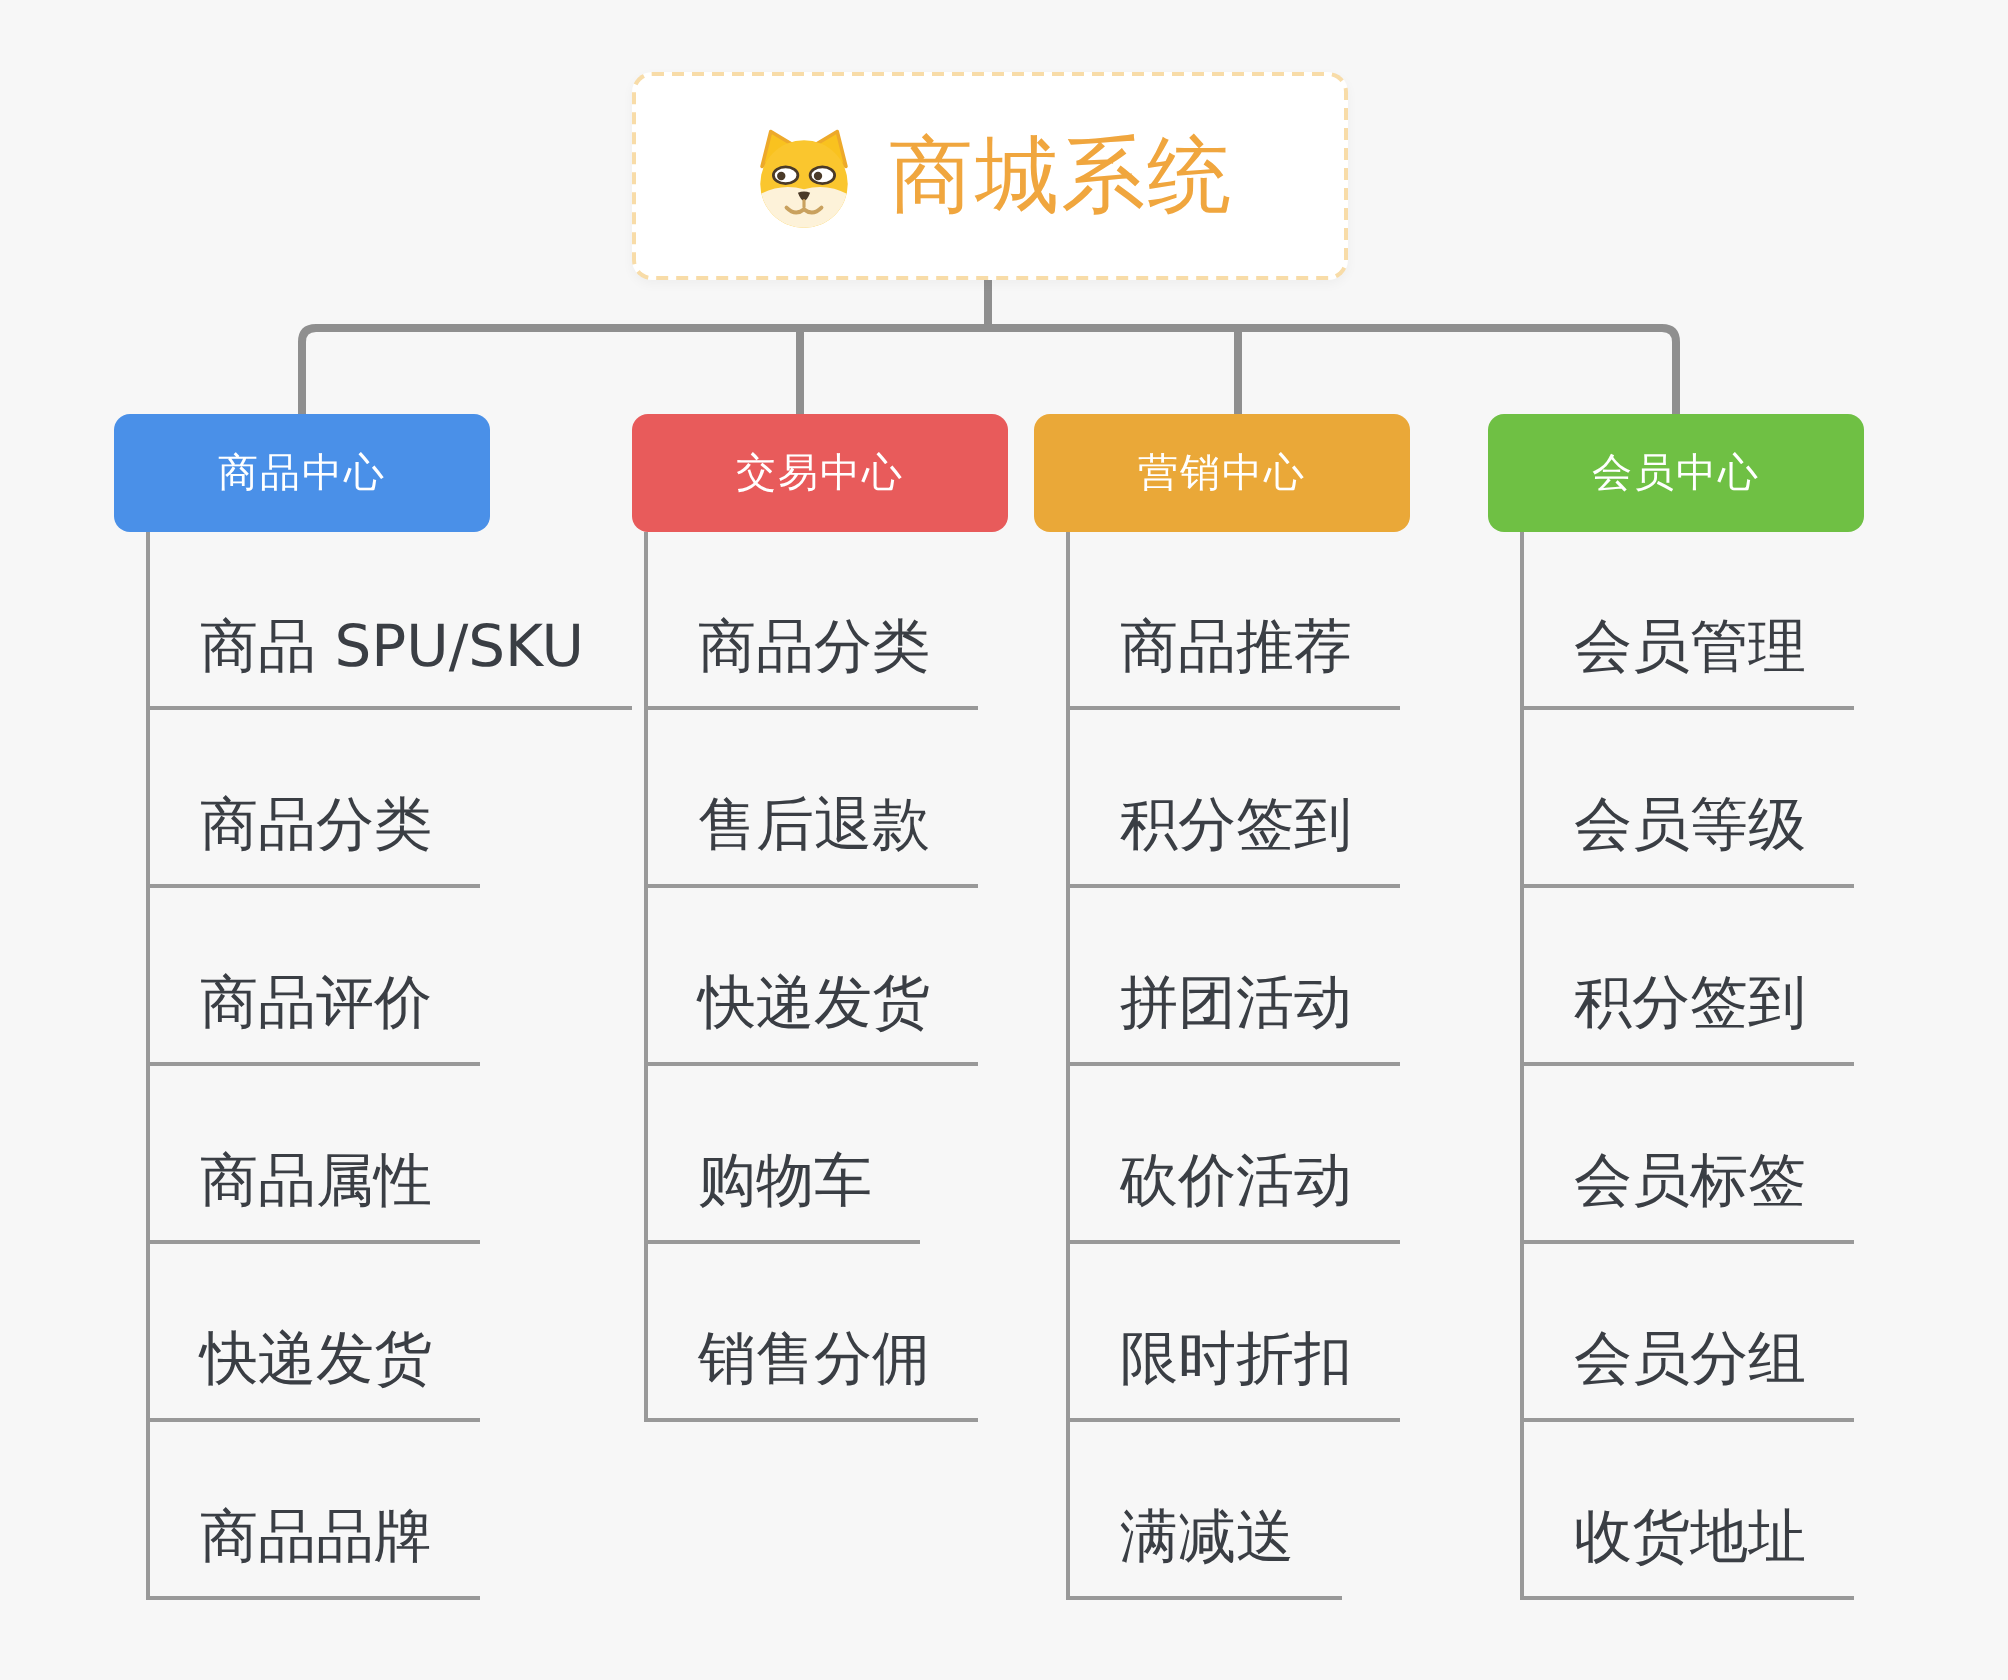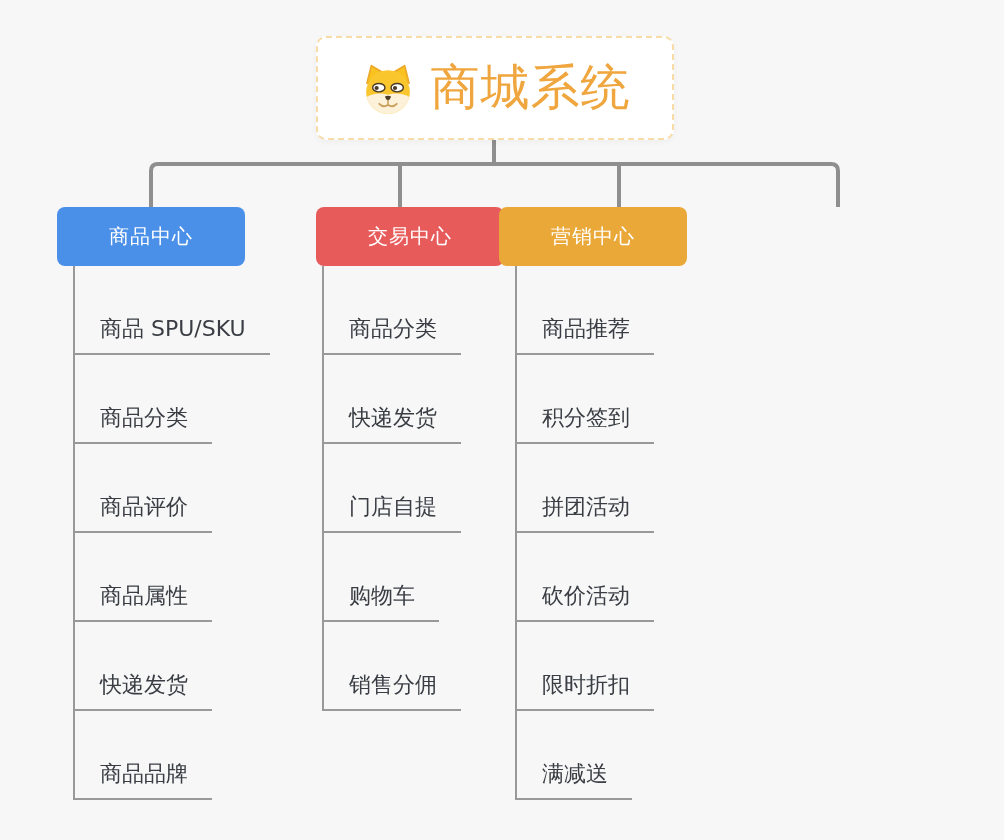--- a/index.html
+++ b/index.html
@@ -35,33 +35,33 @@
     left:316px;top:36px;
     width:358px;height:104px;
     background:#ffffff;
     border:2px dashed var(--root-border);
     border-radius:10px;
     box-shadow:0 2px 6px rgba(0,0,0,0.04);
     display:flex;align-items:center;justify-content:center;
     gap:15px;
   }
   .root-title{
-    font-size:49px;
+    font-size:42px;
     font-weight:500;
     color:var(--root-text);
     letter-spacing:1px;
     white-space:nowrap;
     text-align:right;
   }
   .dog-icon{display:block;}
   
   .branch{position:absolute;top:207px;width:188px;}
   .branch-b0{left:57px;}
   .branch-b1{left:306px;}
-  .branch-b2{left:499px;}
+  .branch-b2{left:517px;}
   .branch-b3{left:744px;}
   .branch-header{
     width:188px;height:59px;
     border-radius:8px;
     display:flex;align-items:center;justify-content:center;
     cursor:pointer;
   }
   .branch-header-label{
     color:#ffffff;
     font-size:20px;
@@ -81,21 +81,21 @@
   }
   .child{
     height:89px;
     display:flex;
     align-items:flex-end;
   }
   .child-label{
     display:inline-block;
     border-bottom:2px solid var(--child-line);
     padding:0 24px 9px 27px;
-    font-size:22px;
+    font-size:29px;
     color:var(--child-text);
     white-space:nowrap;
   }
 </style>
 </head>
 <body>
 
 <div class="stage">
 
   <svg class="connectors" width="1004" height="840" viewBox="0 0 1004 840" xmlns="http://www.w3.org/2000/svg">
@@ -155,24 +155,24 @@
 
   <div class="branch branch-b1">
     <div class="branch-header" style="background: rgb(232, 91, 91); margin-left: 10px;">
       <span class="branch-header-label">交易中心</span>
     </div>
     <div class="children">
         <div class="child">
           <span class="child-label">商品分类</span>
         </div>
         <div class="child">
+          <span class="child-label">售后退款</span>
+        </div>
+        <div class="child">
           <span class="child-label">快递发货</span>
-        </div>
-        <div class="child">
-          <span class="child-label">门店自提</span>
         </div>
         <div class="child">
           <span class="child-label">购物车</span>
         </div>
         <div class="child">
           <span class="child-label">销售分佣</span>
         </div>
       </div>
   </div>
 
@@ -195,14 +195,39 @@
         </div>
         <div class="child">
           <span class="child-label">限时折扣</span>
         </div>
         <div class="child">
           <span class="child-label">满减送</span>
         </div>
       </div>
   </div>
 
+  <div class="branch branch-b3">
+    <div class="branch-header" style="background: rgb(111, 192, 68);">
+      <span class="branch-header-label">会员中心</span>
+    </div>
+    <div class="children">
+        <div class="child">
+          <span class="child-label">会员管理</span>
+        </div>
+        <div class="child">
+          <span class="child-label">会员等级</span>
+        </div>
+        <div class="child">
+          <span class="child-label">积分签到</span>
+        </div>
+        <div class="child">
+          <span class="child-label">会员标签</span>
+        </div>
+        <div class="child">
+          <span class="child-label">会员分组</span>
+        </div>
+        <div class="child">
+          <span class="child-label">收货地址</span>
+        </div>
+      </div>
+  </div>
 
 </div>
 
 </body></html>

